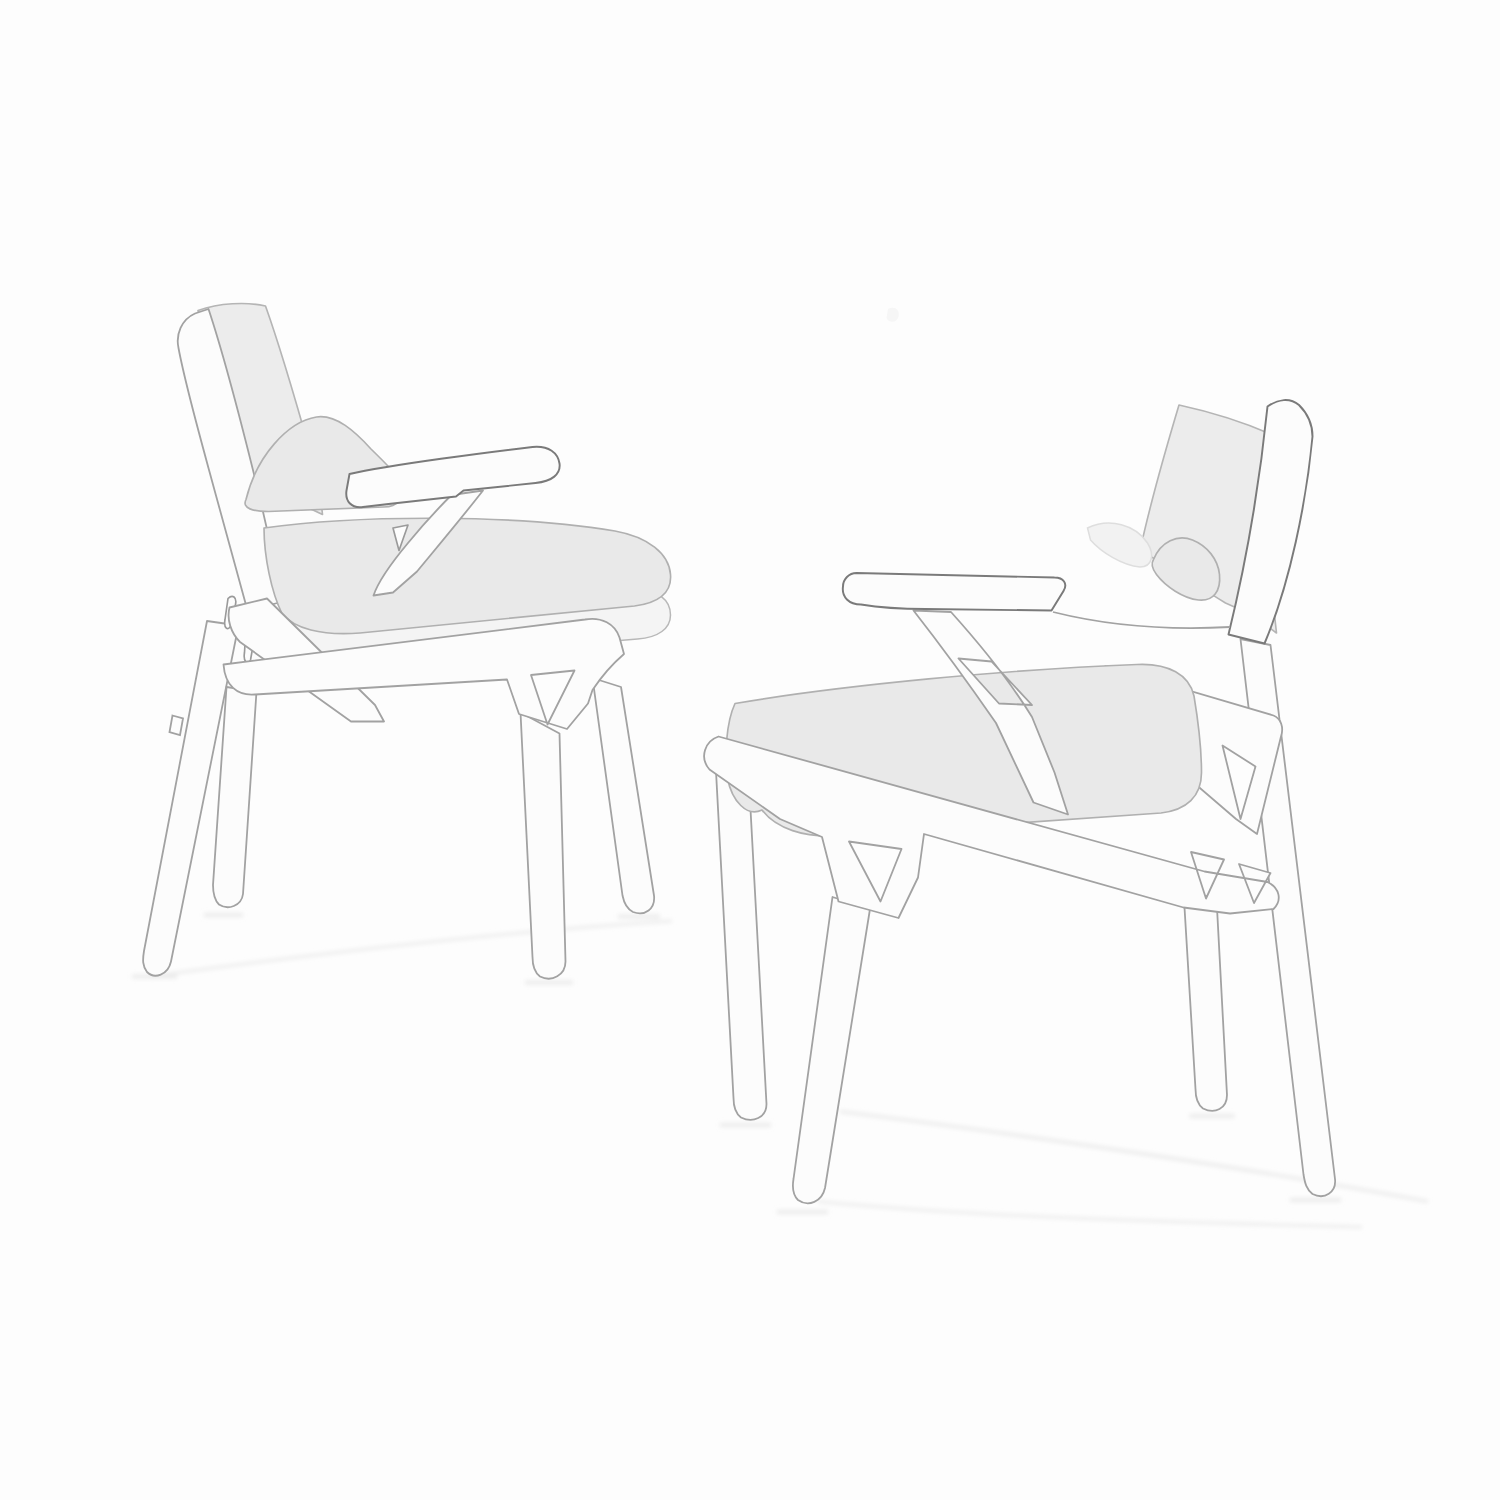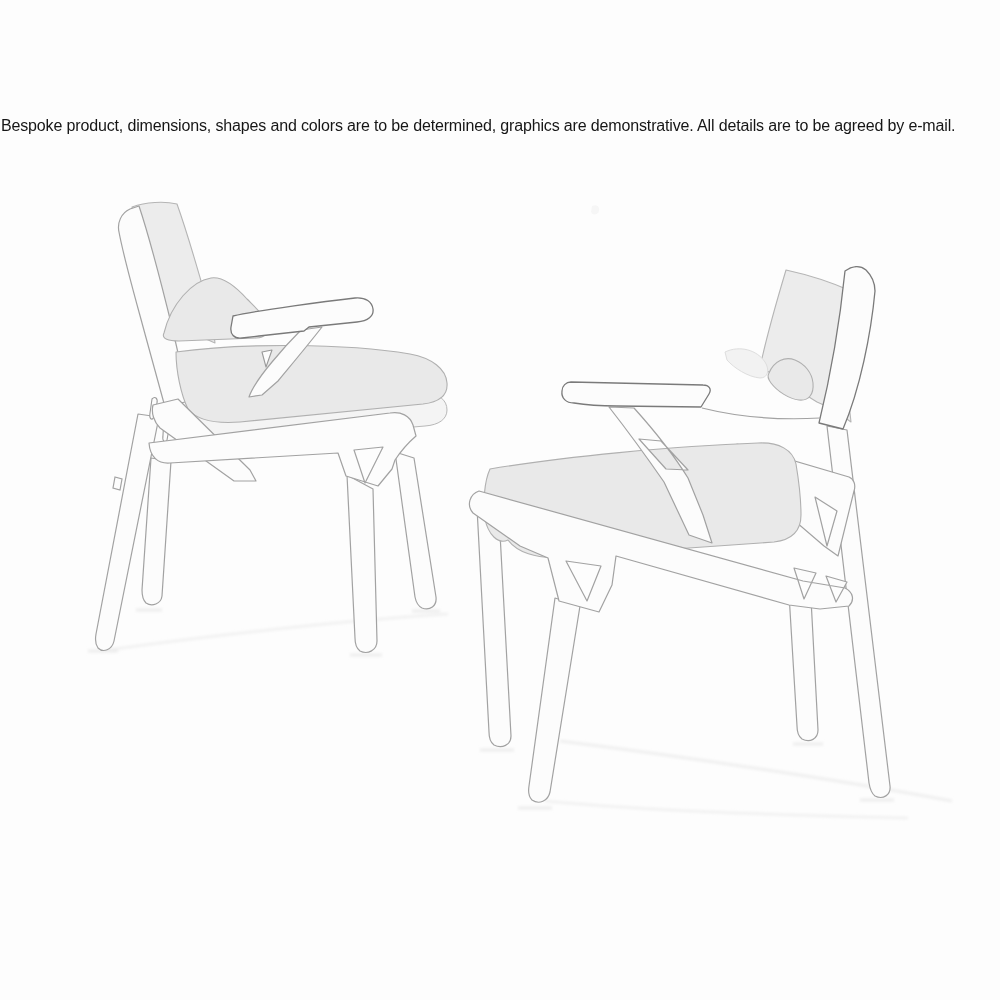--- a/index.html
+++ b/index.html
@@ -21,21 +21,20 @@
   .g2  {fill:var(--cushion);stroke:#b0b0b0;stroke-width:1.1;stroke-linejoin:round;}
   .g3  {fill:#f4f4f4;stroke:#b8b8b8;stroke-width:1;stroke-linejoin:round;}
   .sh  {stroke:var(--shadow);fill:none;opacity:.8;}
   .cut {fill:var(--bg);stroke:#9a9a9a;stroke-width:1.1;stroke-linejoin:round;}
 </style>
 </head>
 <body>
 
 <div class="canvas">
 
-  <div class="disclaimer">Bespoke product, dimensions, shapes and colors are to be determined, graphics are demonstrative. All details are to be agreed by e-mail.</div>
 
   <svg class="sketch" width="1000" height="1000" viewBox="0 0 1000 1000" role="img" aria-label="Two faint pencil-style sketches of a bespoke wooden armchair with upholstered backrest, seat cushion and lumbar pillow, shown from two angles">
     <defs>
       <filter id="soft" x="-20%" y="-20%" width="140%" height="140%">
         <feGaussianBlur stdDeviation="1.4"></feGaussianBlur>
       </filter>
     </defs>
 
     <g>
 

